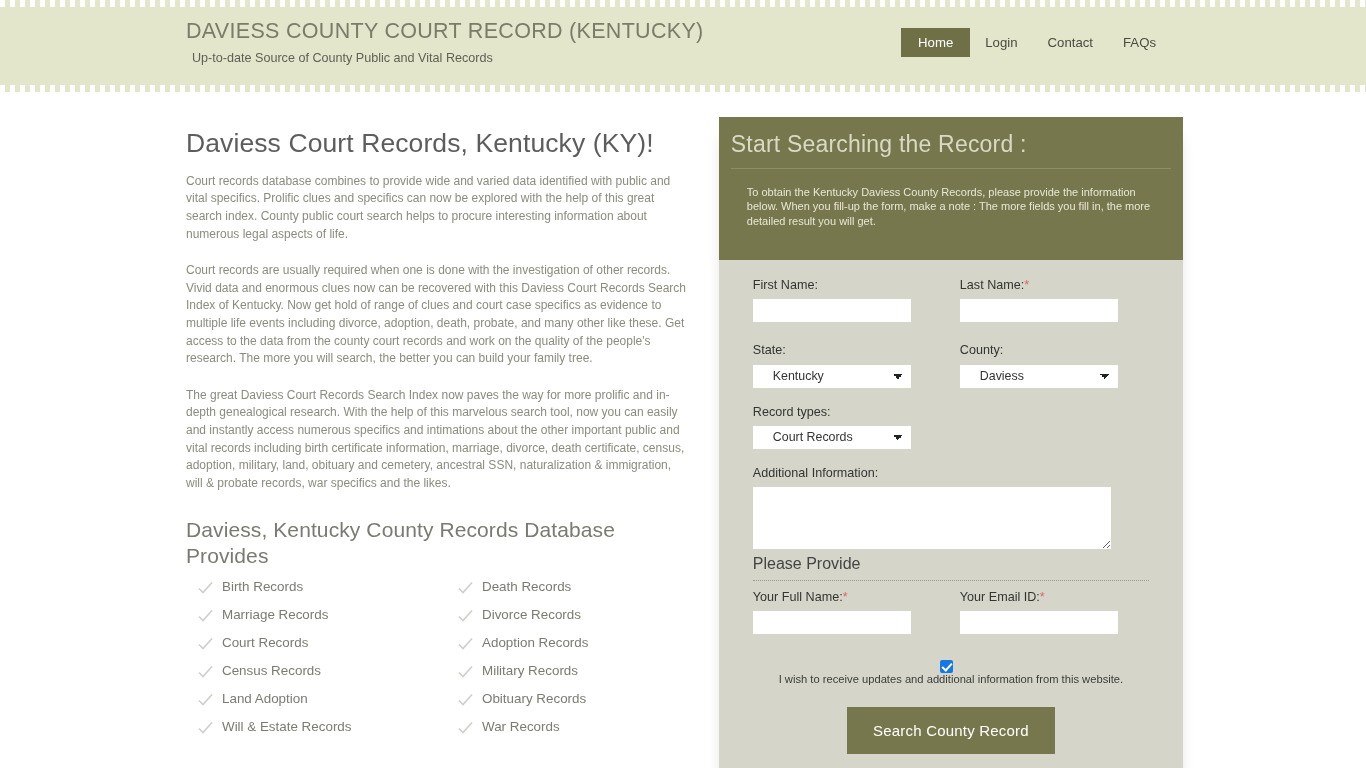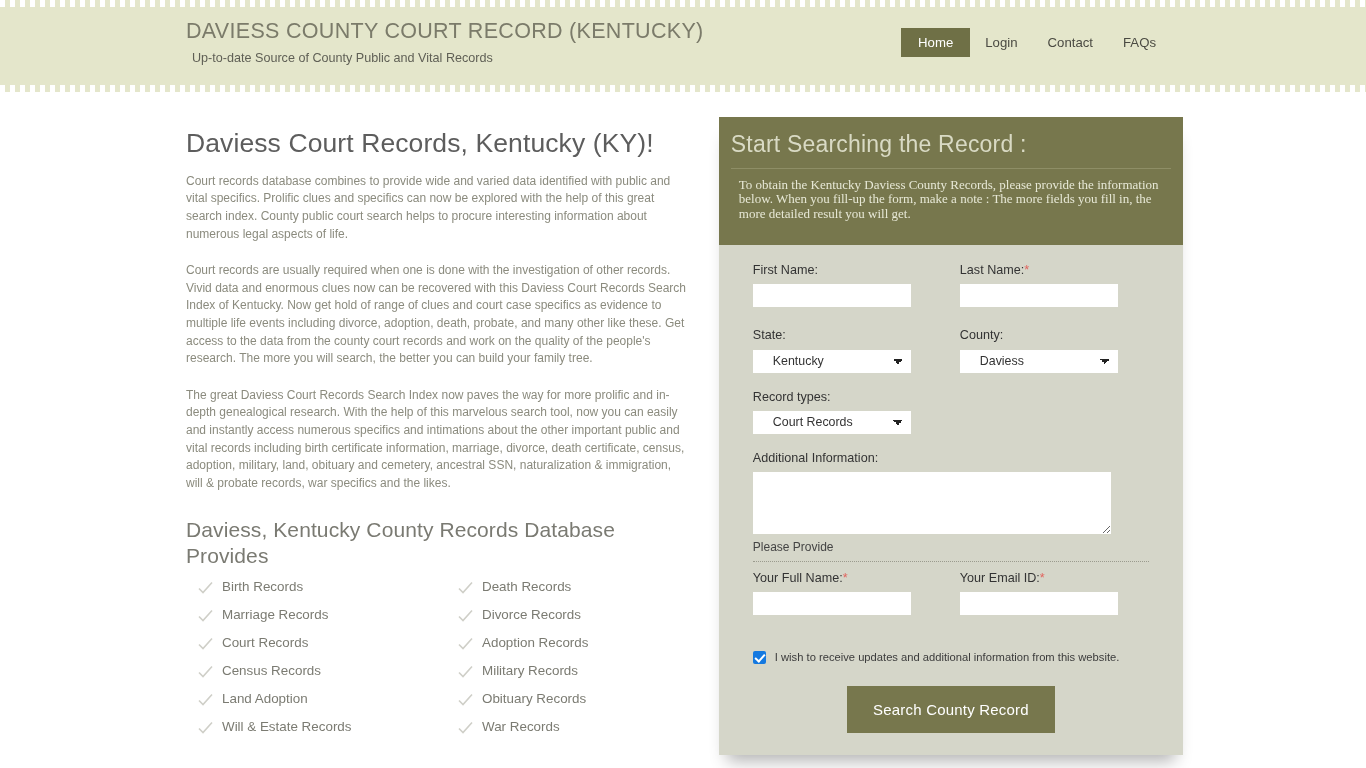--- a/index.html
+++ b/index.html
@@ -153,25 +153,24 @@
     margin: 0 0 9px 0;
     font-size: 23px;
     font-weight: 400;
     color: #d9dac4;
     letter-spacing: .2px;
     line-height: 1.2;
     padding-bottom: 9px;
     border-bottom: 1px solid #8e8e66;
   }
   .panel-head p {
-    margin: 8px;
-    font-size: 13px;
+    margin: 16px;
+    font-size: 11px;
     line-height: 14.6px;
     color: #e7e8d6;
-    font-family: Liberation Serif, serif;
   }
   .panel-body {
     padding: 18px 34px 22px 34px;
   }
   .frow {
     display: flex;
     gap: 45px;
   }
   .fcol { width: 162px; }
   .fcol.wide { width: 100%; }
@@ -225,30 +224,31 @@
     border: none;
     background: #ffffff;
     outline: none;
     resize: vertical;
     font-family: "Liberation Sans", sans-serif;
     font-size: 12.5px;
     padding: 3px 4px;
     display: block;
   }
   .please-provide {
-    font-size: 12px;
+    font-size: 16px;
     color: #444;
     margin-top: 6px;
     padding-bottom: 7px;
     border-bottom: 1px dotted #9b9b8e;
   }
   .chk-row {
     display: flex;
     align-items: center;
-    margin-top: 36px;
+    margin-top: 26px;
+    flex-direction: column;
   }
   .chk-box {
     width: 13px; height: 13px;
     background: #1479e0;
     border-radius: 2px;
     margin-right: 9px;
     flex: none;
     position: relative;
   }
   .chk-box::after {

